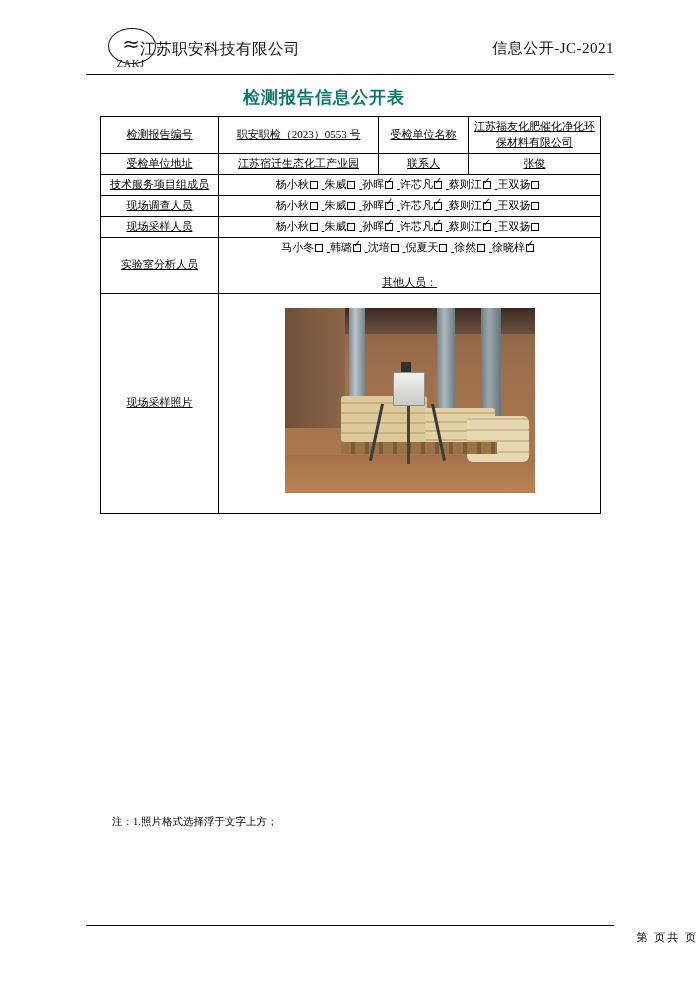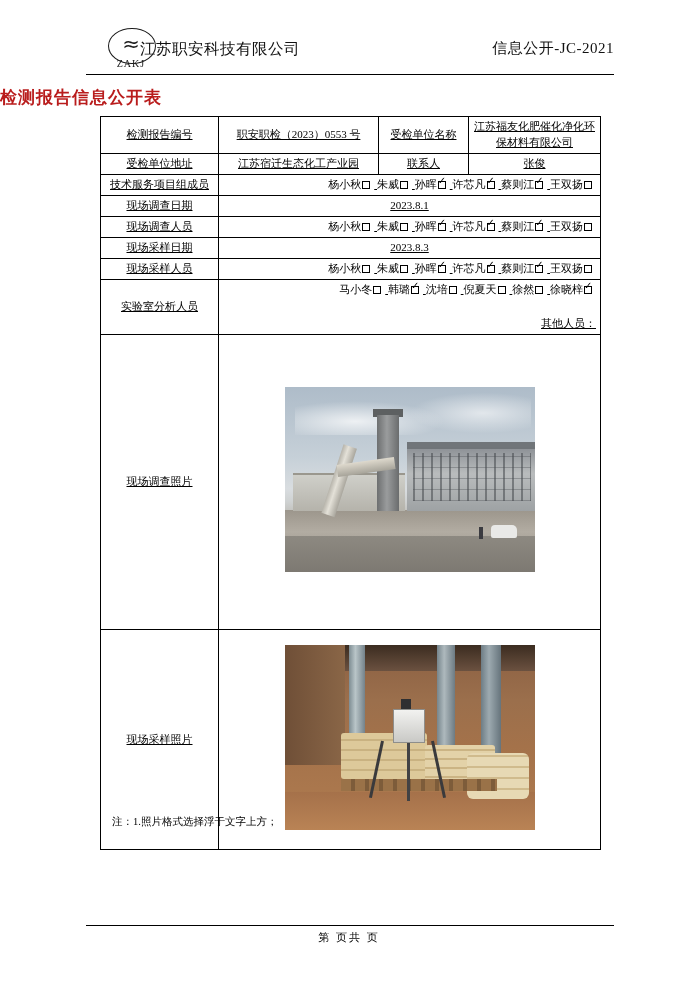--- a/index.html
+++ b/index.html
@@ -88,24 +88,24 @@
     font-size: 15px;
     color: #111;
     letter-spacing: 0.5px;
   }
   
   .doc-title {
     position: absolute;
     left: 0;
     top: 86px;
     width: 648px;
-    text-align: left;
+    text-align: center;
     font-size: 17px;
     font-weight: bold;
-    color: #b91c1c;
+    color: #0f766e;
     letter-spacing: 1px;
   }
   
   .tbl-wrap {
     position: absolute;
     left: 100px;
     top: 116px;
     width: 500px;
     text-decoration: underline;
   }
@@ -123,21 +123,21 @@
     line-height: 1.45;
   }
   .c-label {
     text-align: center;
     width: 118px;
   }
   .c-center {
     text-align: center;
   }
   .c-left {
-    text-align: right;
+    text-align: center;
   }
   .cb {
     display: inline-block;
     width: 8px;
     height: 8px;
     border: 1px solid #000;
     position: relative;
     vertical-align: -1px;
     margin-left: 1px;
     box-sizing: border-box;
@@ -404,21 +404,21 @@
     left: 86px;
     top: 925px;
     width: 528px;
     border-bottom: 1px solid #000;
   }
   .footer-text {
     position: absolute;
     left: 0;
     top: 930px;
     width: 698px;
-    text-align: center;
+    text-align: right;
     font-size: 11px;
     color: #000;
     letter-spacing: 2px;
   }
 </style>
 </head>
 <body>
 
 <div class="page">
 
@@ -460,39 +460,31 @@
           <td class="c-label">技术服务项目组成员</td>
           <td colspan="3" class="c-left">
             <span class="person"><span>杨小秋</span><span class="cb"></span></span>
             <span class="person"><span>朱威</span><span class="cb"></span></span>
             <span class="person"><span>孙晖</span><span class="cb checked"></span></span>
             <span class="person"><span>许芯凡</span><span class="cb checked"></span></span>
             <span class="person"><span>蔡则江</span><span class="cb checked"></span></span>
             <span class="person"><span>王双扬</span><span class="cb"></span></span>
           </td>
         </tr>
-        <tr>
-          <td class="c-label">现场调查日期</td>
-          <td colspan="3" class="c-center">2023.8.1</td>
-        </tr>
         <tr class="members-row">
           <td class="c-label">现场调查人员</td>
           <td colspan="3" class="c-left">
             <span class="person"><span>杨小秋</span><span class="cb"></span></span>
             <span class="person"><span>朱威</span><span class="cb"></span></span>
             <span class="person"><span>孙晖</span><span class="cb checked"></span></span>
             <span class="person"><span>许芯凡</span><span class="cb checked"></span></span>
             <span class="person"><span>蔡则江</span><span class="cb checked"></span></span>
             <span class="person"><span>王双扬</span><span class="cb"></span></span>
           </td>
         </tr>
-        <tr>
-          <td class="c-label">现场采样日期</td>
-          <td colspan="3" class="c-center">2023.8.3</td>
-        </tr>
         <tr class="members-row">
           <td class="c-label">现场采样人员</td>
           <td colspan="3" class="c-left">
             <span class="person"><span>杨小秋</span><span class="cb"></span></span>
             <span class="person"><span>朱威</span><span class="cb"></span></span>
             <span class="person"><span>孙晖</span><span class="cb checked"></span></span>
             <span class="person"><span>许芯凡</span><span class="cb checked"></span></span>
             <span class="person"><span>蔡则江</span><span class="cb checked"></span></span>
             <span class="person"><span>王双扬</span><span class="cb"></span></span>
           </td>
@@ -500,41 +492,20 @@
         <tr>
           <td class="c-label">实验室分析人员</td>
           <td colspan="3" class="c-left lab-cell">
             <span class="person"><span>马小冬</span><span class="cb"></span></span>
             <span class="person"><span>韩璐</span><span class="cb checked"></span></span>
             <span class="person"><span>沈培</span><span class="cb"></span></span>
             <span class="person"><span>倪夏天</span><span class="cb"></span></span>
             <span class="person"><span>徐然</span><span class="cb"></span></span>
             <span class="person"><span>徐晓梓</span><span class="cb checked"></span></span>
             <span class="lab-line2">其他人员：</span>
-          </td>
-        </tr>
-        <tr>
-          <td class="c-label">现场调查照片</td>
-          <td colspan="3" class="photo-cell">
-            <div class="photo-box photo1">
-              <div class="p1-sky-cloud"></div>
-              <div class="p1-sky-cloud2"></div>
-              <div class="p1-ground"></div>
-              <div class="p1-building-roof"></div>
-              <div class="p1-building"></div>
-              <div class="p1-grid"></div>
-              <div class="p1-lowbuild"></div>
-              <div class="p1-tower-top"></div>
-              <div class="p1-tower"></div>
-              <div class="p1-duct"></div>
-              <div class="p1-duct2"></div>
-              <div class="p1-road"></div>
-              <div class="p1-car"></div>
-              <div class="p1-person"></div>
-            </div>
           </td>
         </tr>
         <tr>
           <td class="c-label">现场采样照片</td>
           <td colspan="3" class="photo-cell second">
             <div class="photo-box photo2">
               <div class="p2-ceiling"></div>
               <div class="p2-wallL"></div>
               <div class="p2-col1"></div>
               <div class="p2-col2"></div>

